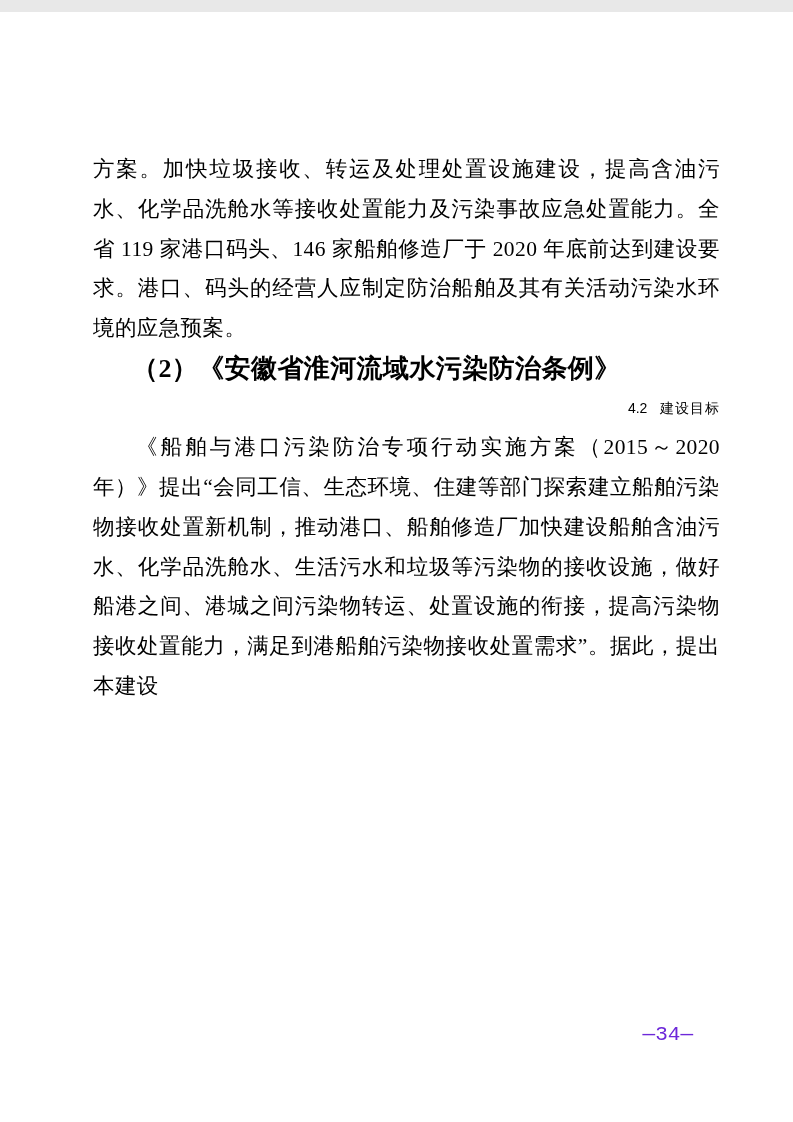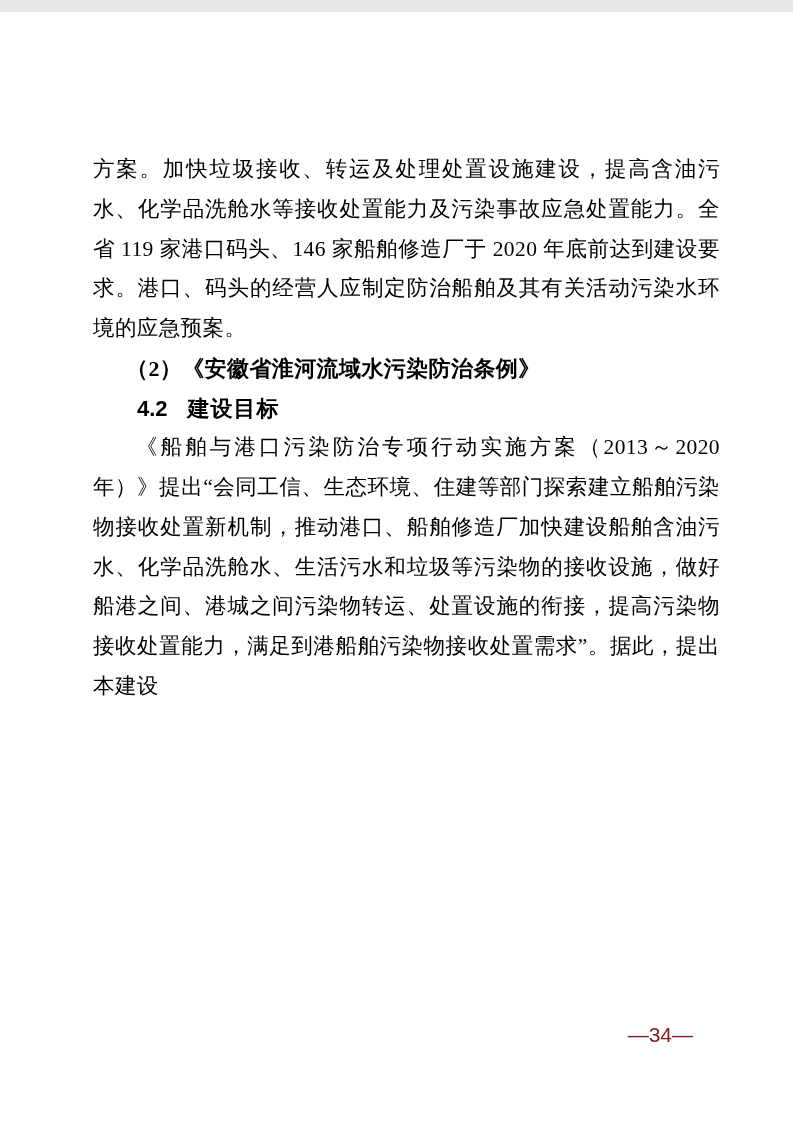--- a/index.html
+++ b/index.html
@@ -31,58 +31,58 @@
     text-align: justify;
     text-justify: inter-ideograph;
     letter-spacing: 0.4px;
   }
   p.indent {
     text-indent: 2em;
   }
   p.heading-kai {
     font-weight: bold;
     text-indent: 1.5em;
-    font-size: 22px;
+    font-size: 26px;
   }
   p.heading-sans {
     font-family: "Liberation Sans", "DejaVu Sans", sans-serif;
-    font-weight: bold;
-    font-size: 22px;
+    font-weight: normal;
+    font-size: 14px;
     text-indent: 2em;
-    text-align: left;
+    text-align: right;
     letter-spacing: 1px;
   }
   p.heading-sans .hnum {
     margin-right: 0.9em;
     letter-spacing: 0;
   }
   .page-number {
     position: absolute;
     top: 1008px;
     right: 100px;
     font-size: 21px;
     line-height: 30px;
-    font-family: Liberation Sans, sans-serif;
-    color: #7f1d1d;
+    font-family: Liberation Mono, monospace;
+    color: #6d28d9;
   }
 </style>
 </head>
 <body>
 
 <div class="page">
   <div class="content">
 
     <p>方案。加快垃圾接收、转运及处理处置设施建设，提高含油污水、化学品洗舱水等接收处置能力及污染事故应急处置能力。全省 119 家港口码头、146 家船舶修造厂于 2020 年底前达到建设要求。港口、码头的经营人应制定防治船舶及其有关活动污染水环境的应急预案。</p>
 
     <p class="heading-kai">（2）《安徽省淮河流域水污染防治条例》</p>
 
 
 
     <p class="heading-sans">
       <span class="hnum">4.2</span><span>建设目标</span>
     </p>
 
-    <p class="indent">《船舶与港口污染防治专项行动实施方案（2013～2020 年）》提出“会同工信、生态环境、住建等部门探索建立船舶污染物接收处置新机制，推动港口、船舶修造厂加快建设船舶含油污水、化学品洗舱水、生活污水和垃圾等污染物的接收设施，做好船港之间、港城之间污染物转运、处置设施的衔接，提高污染物接收处置能力，满足到港船舶污染物接收处置需求”。据此，提出本建设</p>
+    <p class="indent">《船舶与港口污染防治专项行动实施方案（2015～2020 年）》提出“会同工信、生态环境、住建等部门探索建立船舶污染物接收处置新机制，推动港口、船舶修造厂加快建设船舶含油污水、化学品洗舱水、生活污水和垃圾等污染物的接收设施，做好船港之间、港城之间污染物转运、处置设施的衔接，提高污染物接收处置能力，满足到港船舶污染物接收处置需求”。据此，提出本建设</p>
 
   </div>
 
   <div class="page-number">—34—</div>
 </div>
 
 </body></html>

